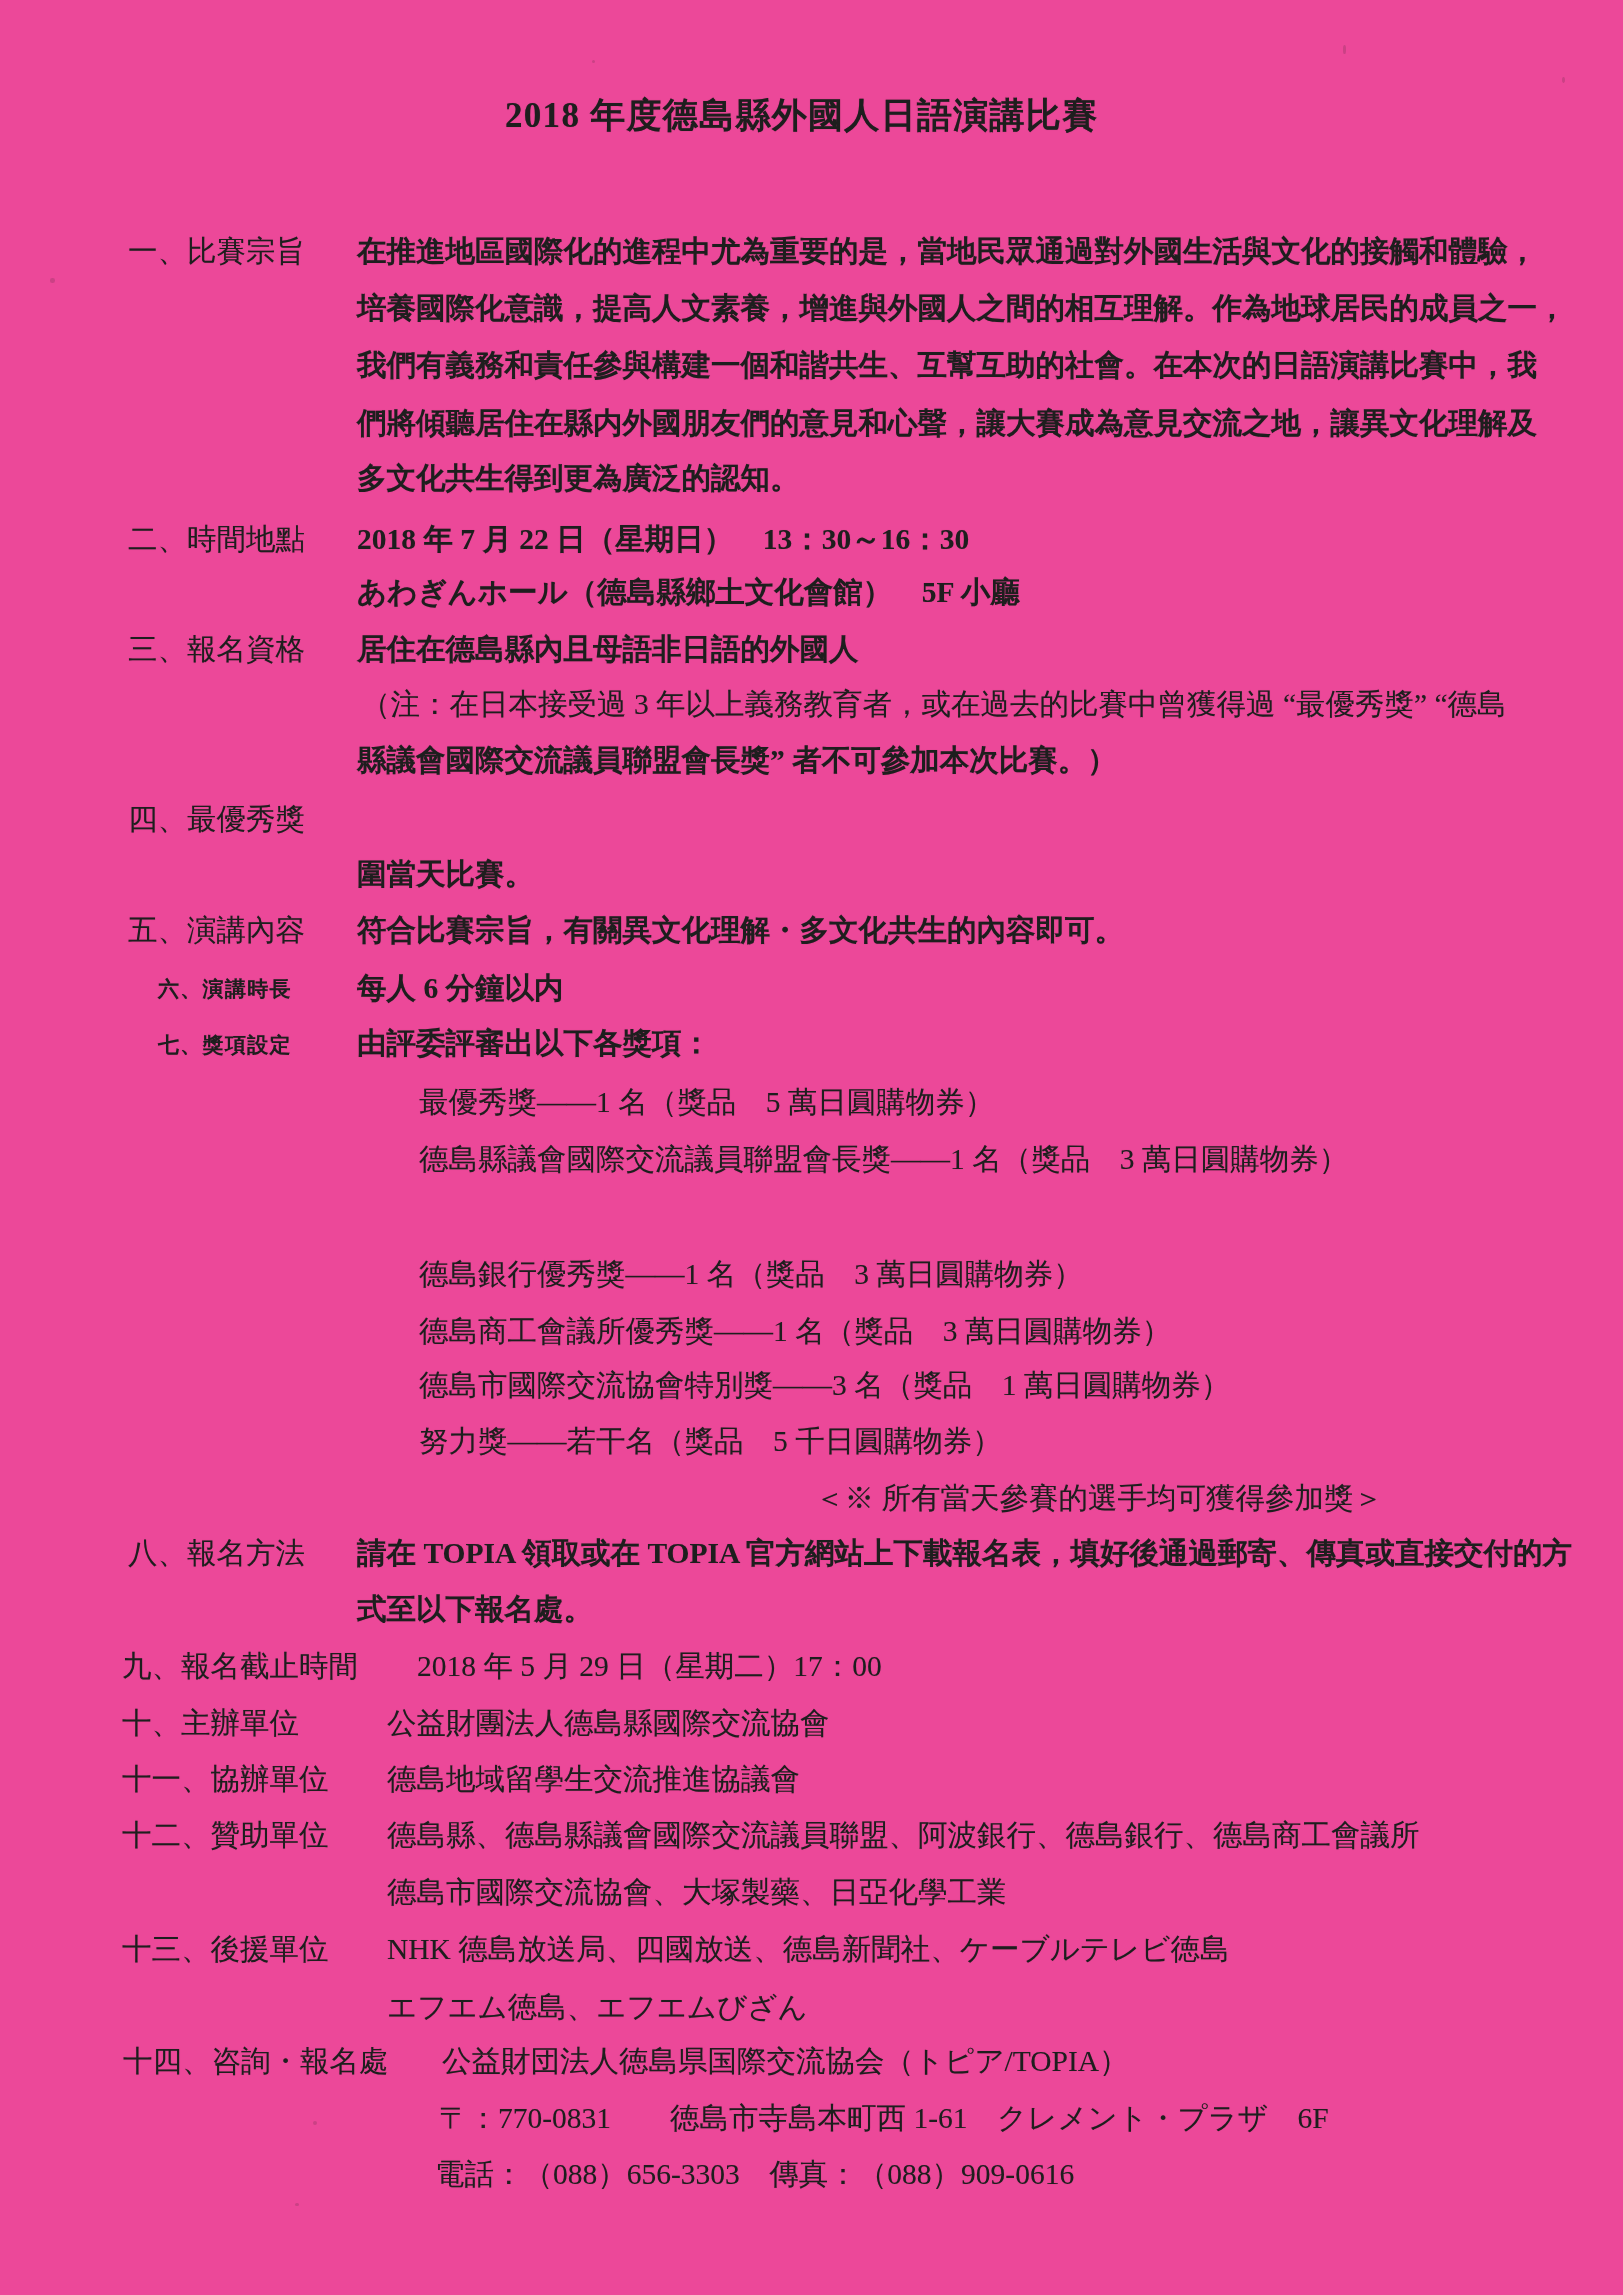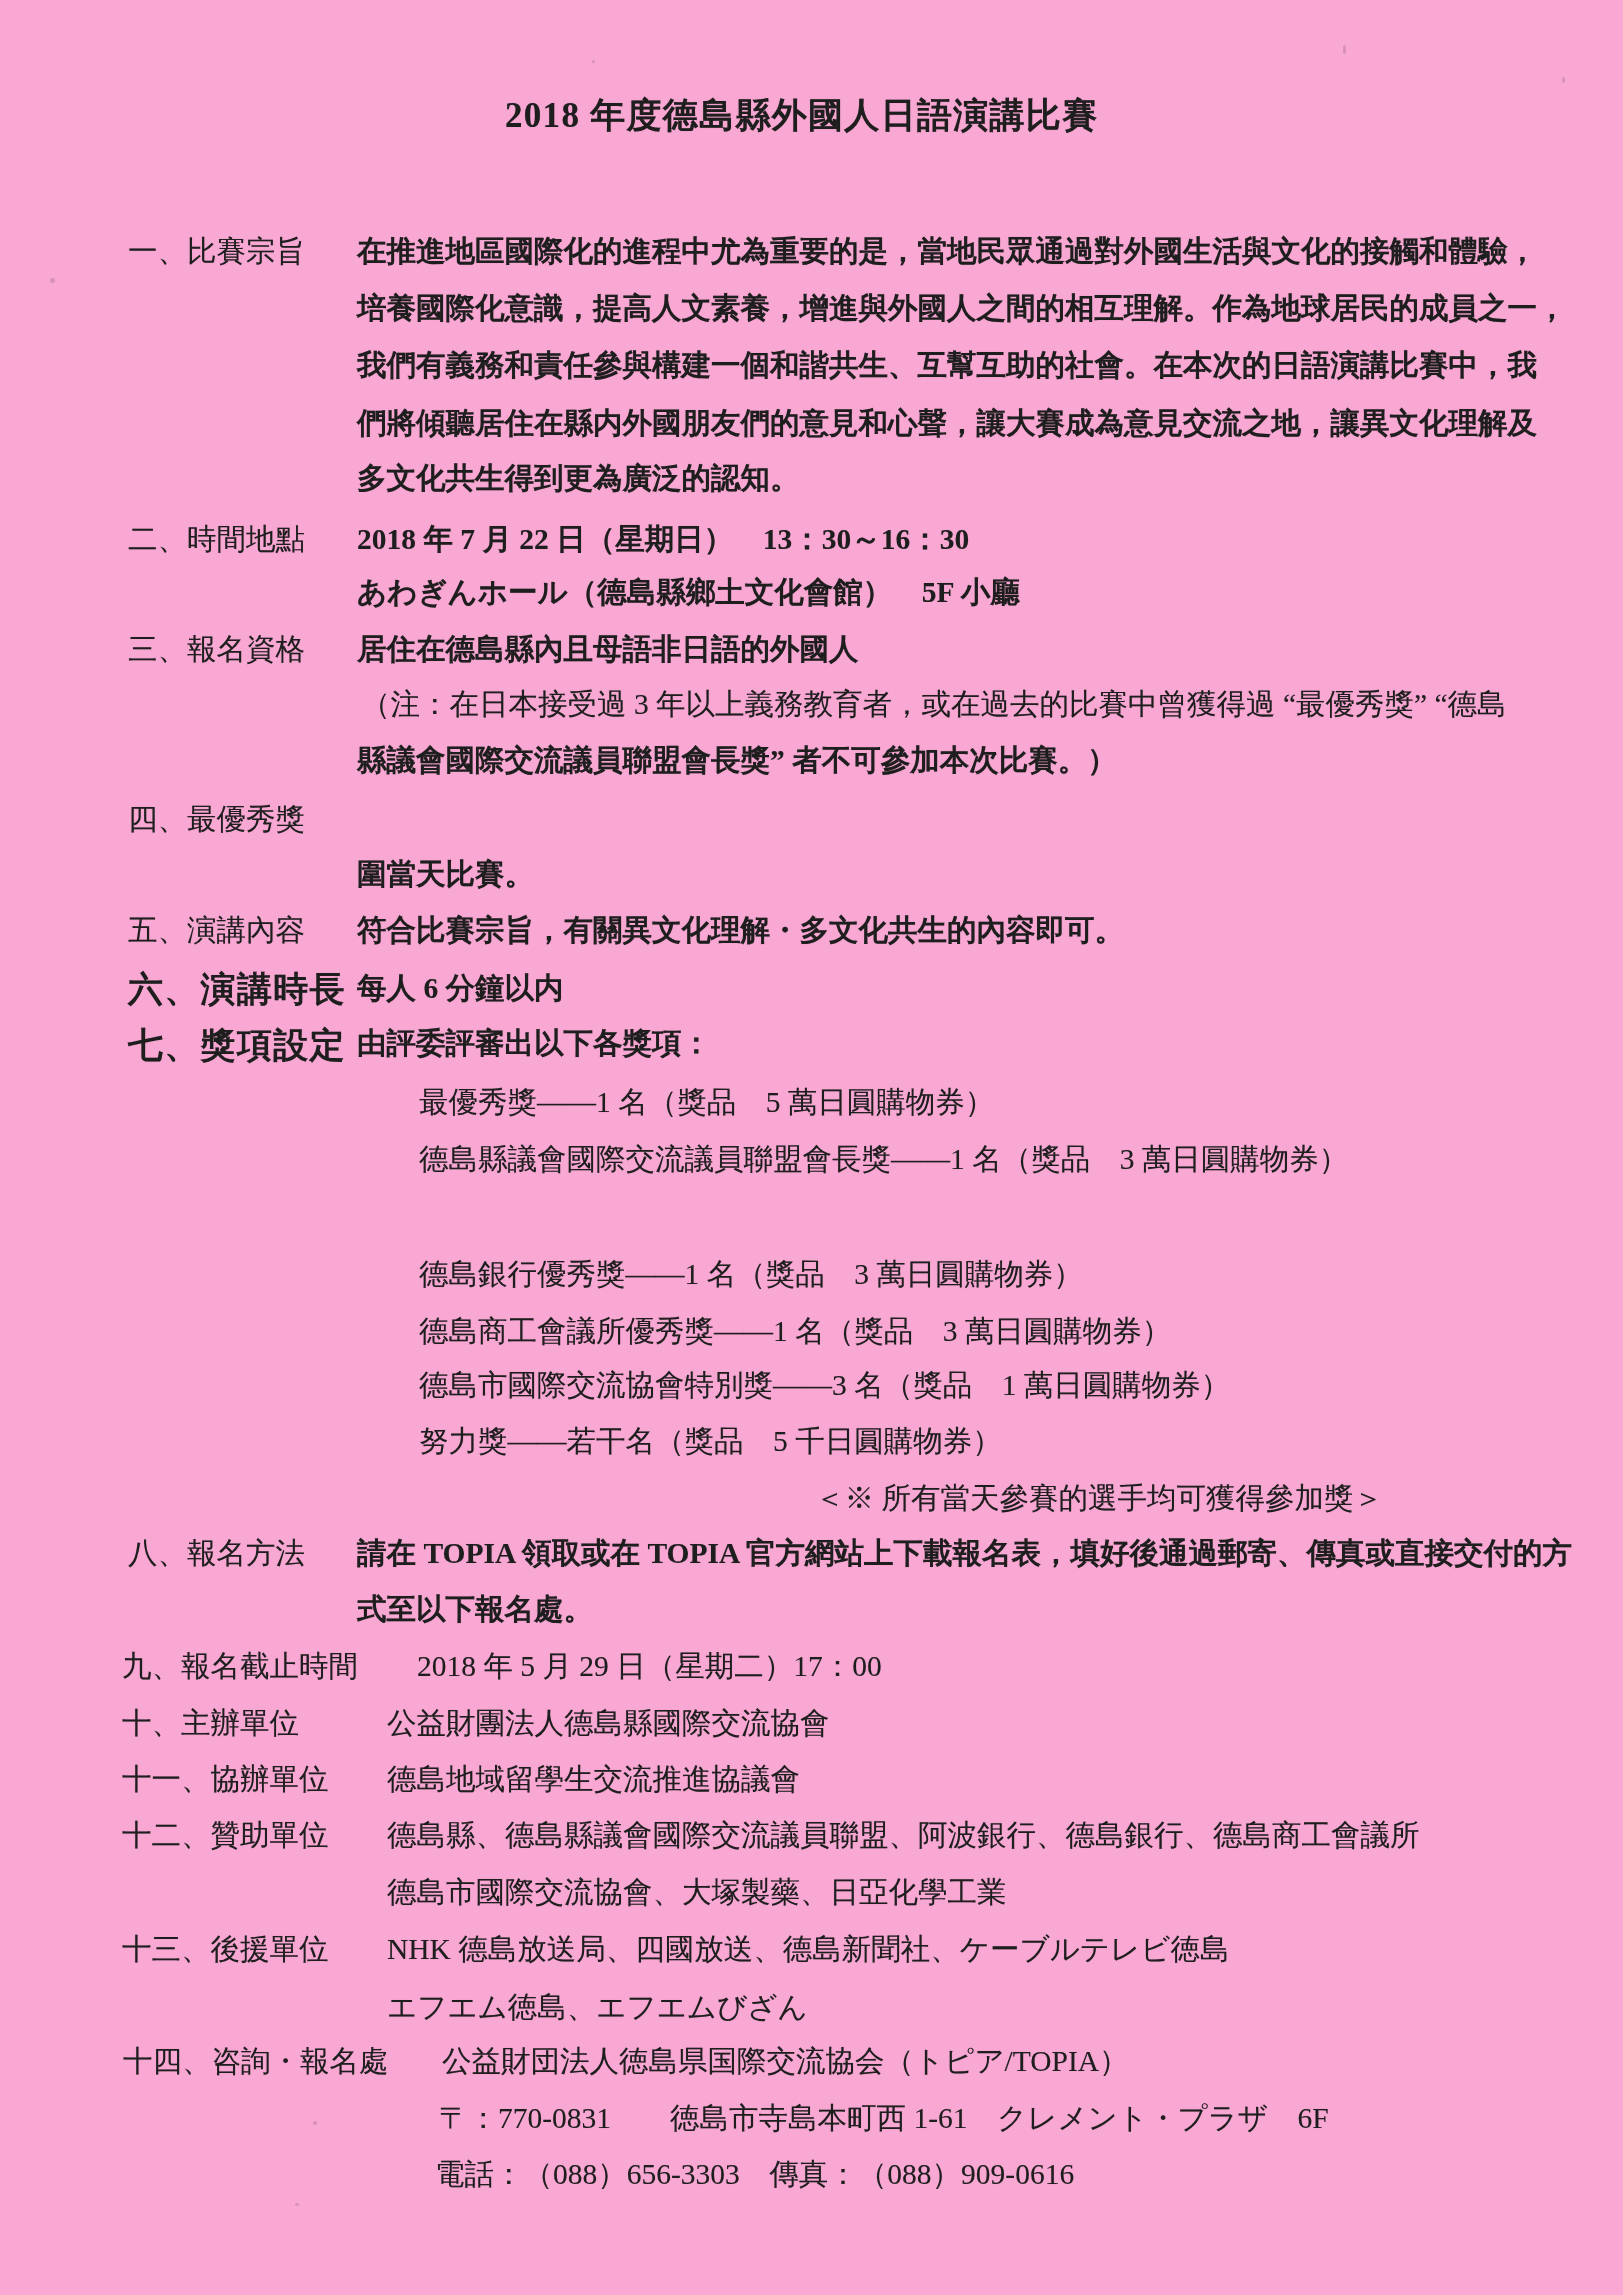--- a/index.html
+++ b/index.html
@@ -1,20 +1,20 @@
 <!DOCTYPE html>
 <html style="font-size:10.5px"><head>
 <meta charset="utf-8">
 <style>
   html,body{margin:0;padding:0;background:#ffffff;}
   .page{
     position:relative;
     width:1623px;
     height:2295px;
-    background:#f9a8d4;
+    background:#ec4899;
     overflow:hidden;
     font-family:"Liberation Serif","DejaVu Serif",serif;
     color:#1e1e1e;
   }
   .line{
     position:absolute;
     left:128px;
     font-size:29.5px;
     line-height:38px;
     white-space:pre;
@@ -24,22 +24,23 @@
   .body-col{left:357px;font-weight:bold;}
   .title{
     font-size:35px;
     font-weight:700;
     letter-spacing:1.3px;
     text-shadow:0 0 0.7px rgba(20,20,20,0.5);
   }
   .bold-label{
     font-family:"Liberation Sans","DejaVu Sans",sans-serif;
     font-weight:700;
-    font-size:35px;
+    font-size:21px;
     letter-spacing:1.3px;
+    margin-left:30px;
   }
   .speck{
     position:absolute;
     background:rgba(30,30,30,0.16);
     border-radius:50%;
   }
 </style>
 </head>
 <body>
 

